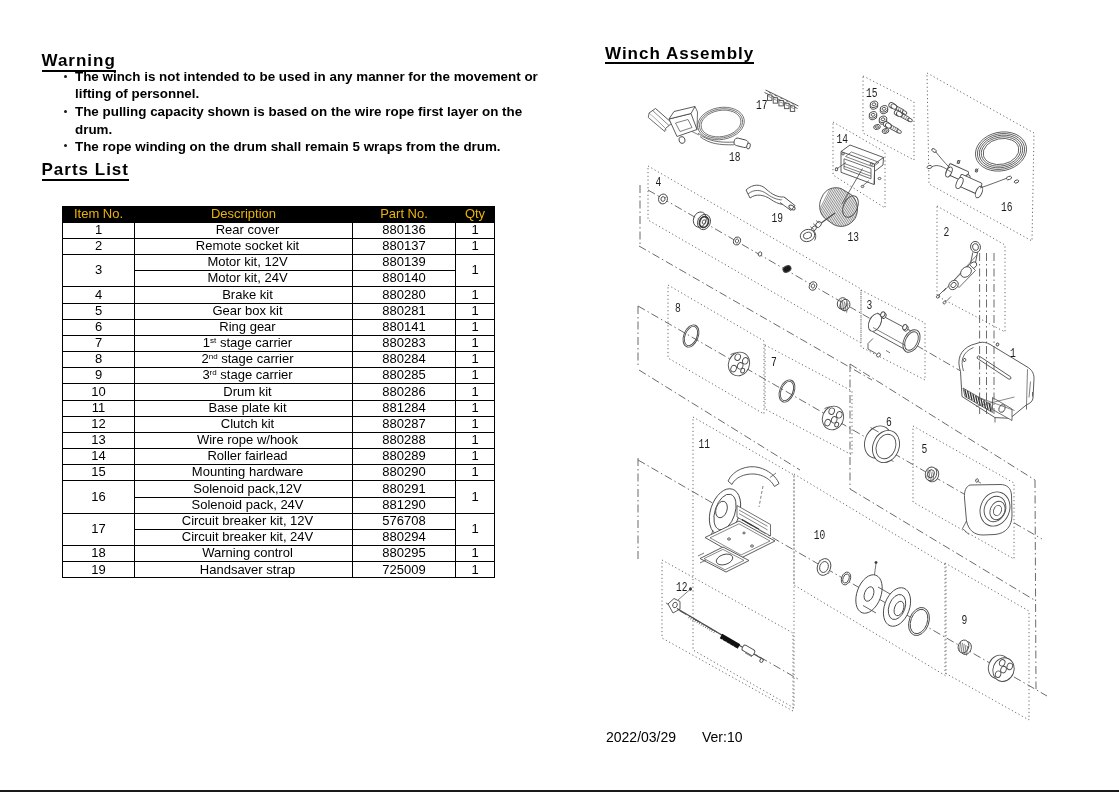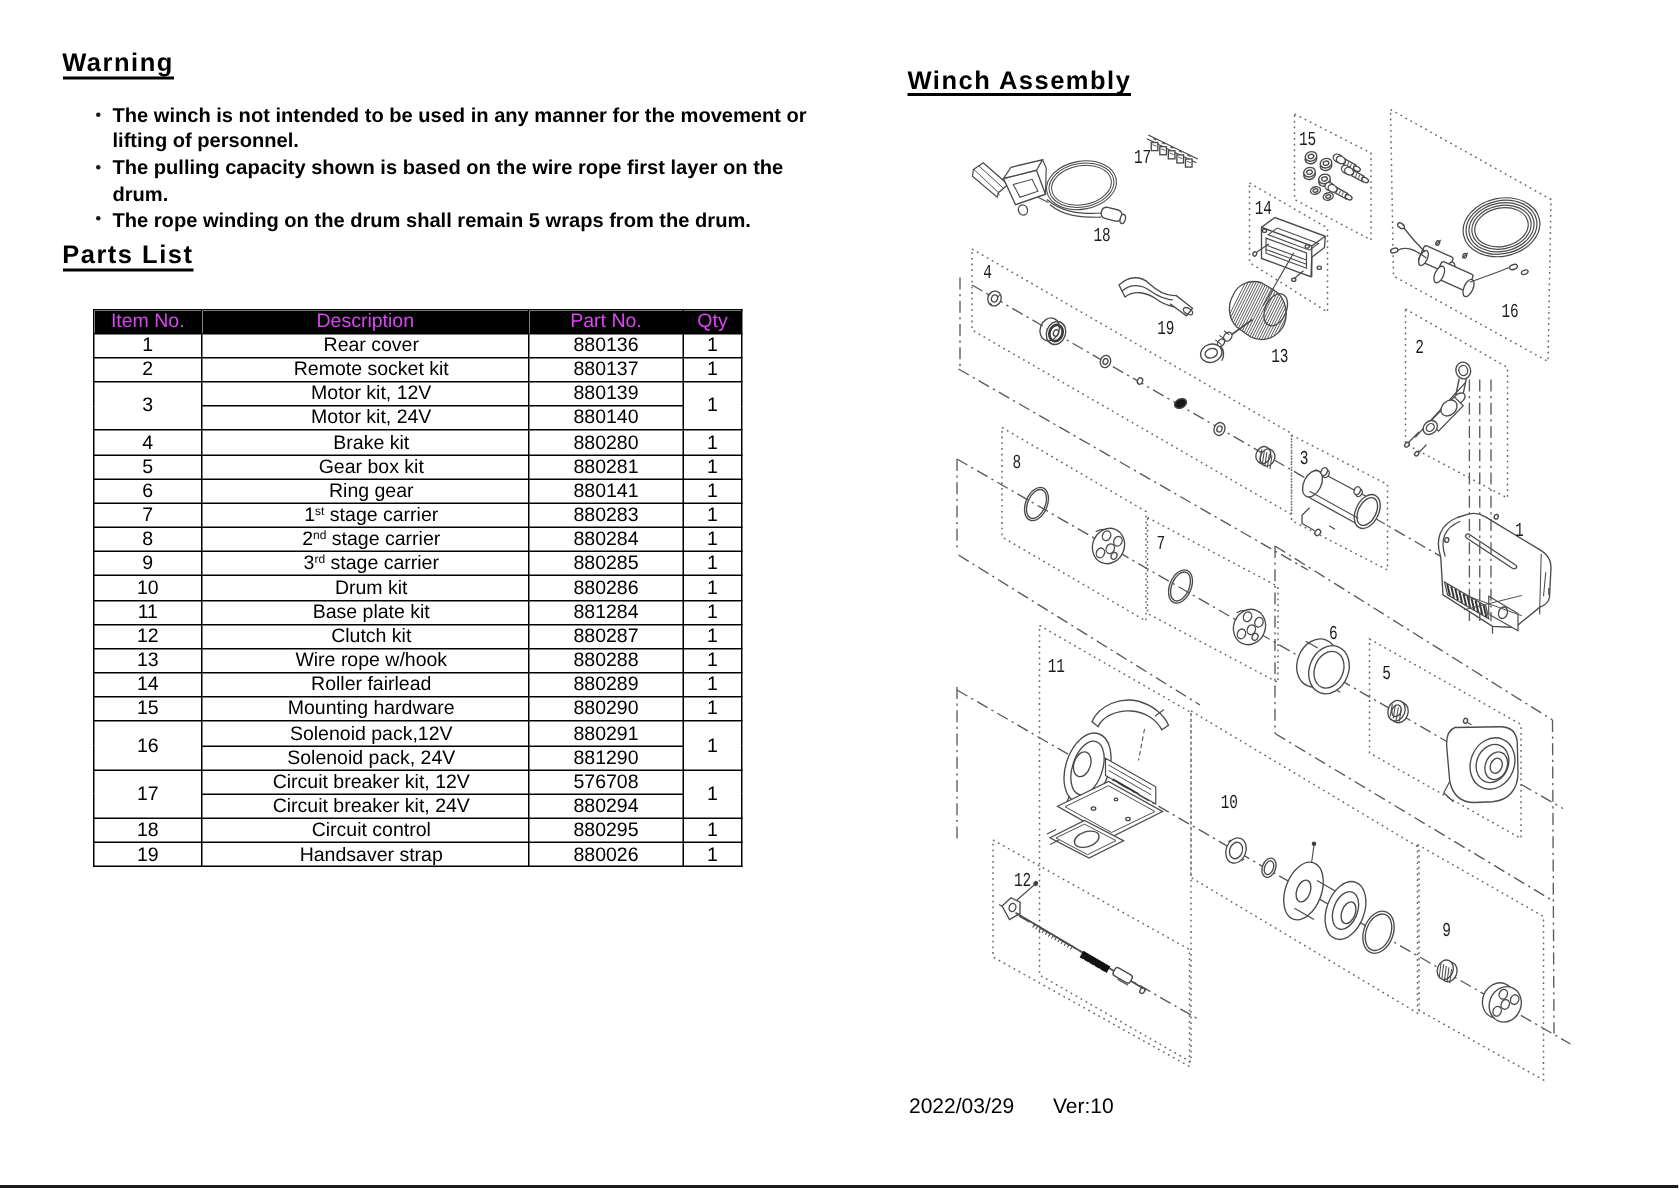--- a/index.html
+++ b/index.html
@@ -6,27 +6,27 @@
   body{width:1119px;height:793px;position:relative;background:#fff;
        font-family:"Liberation Sans",sans-serif;color:#000;overflow:hidden;}
   .abs{position:absolute;white-space:nowrap;}
   .h1{font-size:17px;font-weight:bold;border-bottom:2px solid #000;padding-bottom:0.5px;line-height:17px;letter-spacing:1px;}
   .bl{font-size:13.4px;line-height:13.4px;font-weight:bold;}
   .dot{position:absolute;width:3px;height:3px;background:#1a1a1a;border-radius:50%;}
   table{border-collapse:collapse;position:absolute;left:62px;top:205.5px;table-layout:fixed;}
   td{border:1.5px solid #000;font-size:13px;padding:0;height:14.7px;line-height:14.7px;text-align:center;overflow:hidden;}
   tr{height:16.18px;}
   td.d{text-align:center;padding-left:8px;}
-  tr.h td{background:#000;color:#d946ef;border-color:#000;height:15px;}
+  tr.h td{background:#000;color:#eab308;border-color:#000;height:15px;}
   sup{font-size:8px;position:relative;top:-4px;vertical-align:baseline;line-height:0;}
   .ft{font-size:14px;}
 </style>
 </head>
 <body>
-<div class="abs h1" style="left:41.5px;top:33px;">Warning</div>
+<div class="abs h1" style="left:41.5px;top:52px;">Warning</div>
 <div class="dot" style="left:64px;top:75px;"></div>
 <div class="abs bl" style="left:75px;top:70px;">The winch is not intended to be used in any manner for the movement or</div>
 <div class="abs bl" style="left:75px;top:87.3px;">lifting of personnel.</div>
 <div class="dot" style="left:64px;top:110px;"></div>
 <div class="abs bl" style="left:75px;top:105px;">The pulling capacity shown is based on the wire rope first layer on the</div>
 <div class="abs bl" style="left:75px;top:122.6px;">drum.</div>
 <div class="dot" style="left:64px;top:144px;"></div>
 <div class="abs bl" style="left:75px;top:139.5px;">The rope winding on the drum shall remain 5 wraps from the drum.</div>
 <div class="abs h1" style="left:41.5px;top:161px;">Parts List</div>
 
@@ -153,28 +153,28 @@
         <td class="d">Circuit breaker kit, 12V</td>
         <td>576708</td>
         <td rowspan="2">1</td>
       </tr>
 <tr>
         <td class="d">Circuit breaker kit, 24V</td>
         <td>880294</td>
       </tr>
 <tr>
         <td>18</td>
-        <td class="d">Circuit control</td>
+        <td class="d">Warning control</td>
         <td>880295</td>
         <td>1</td>
       </tr>
 <tr>
         <td>19</td>
         <td class="d">Handsaver strap</td>
-        <td>880026</td>
+        <td>725009</td>
         <td>1</td>
       </tr>
 </tbody>
   </table>
 
 <div class="abs h1" style="left:605px;top:44.8px;">Winch Assembly</div>
 <div class="abs ft" style="left:606px;top:729px;">2022/03/29</div>
 <div class="abs ft" style="left:676px;top:729px;margin-left:26px;">Ver:10</div>
 <div class="abs" style="left:0;top:790px;width:1119px;height:2px;background:#1a1a1a;"></div>
 

